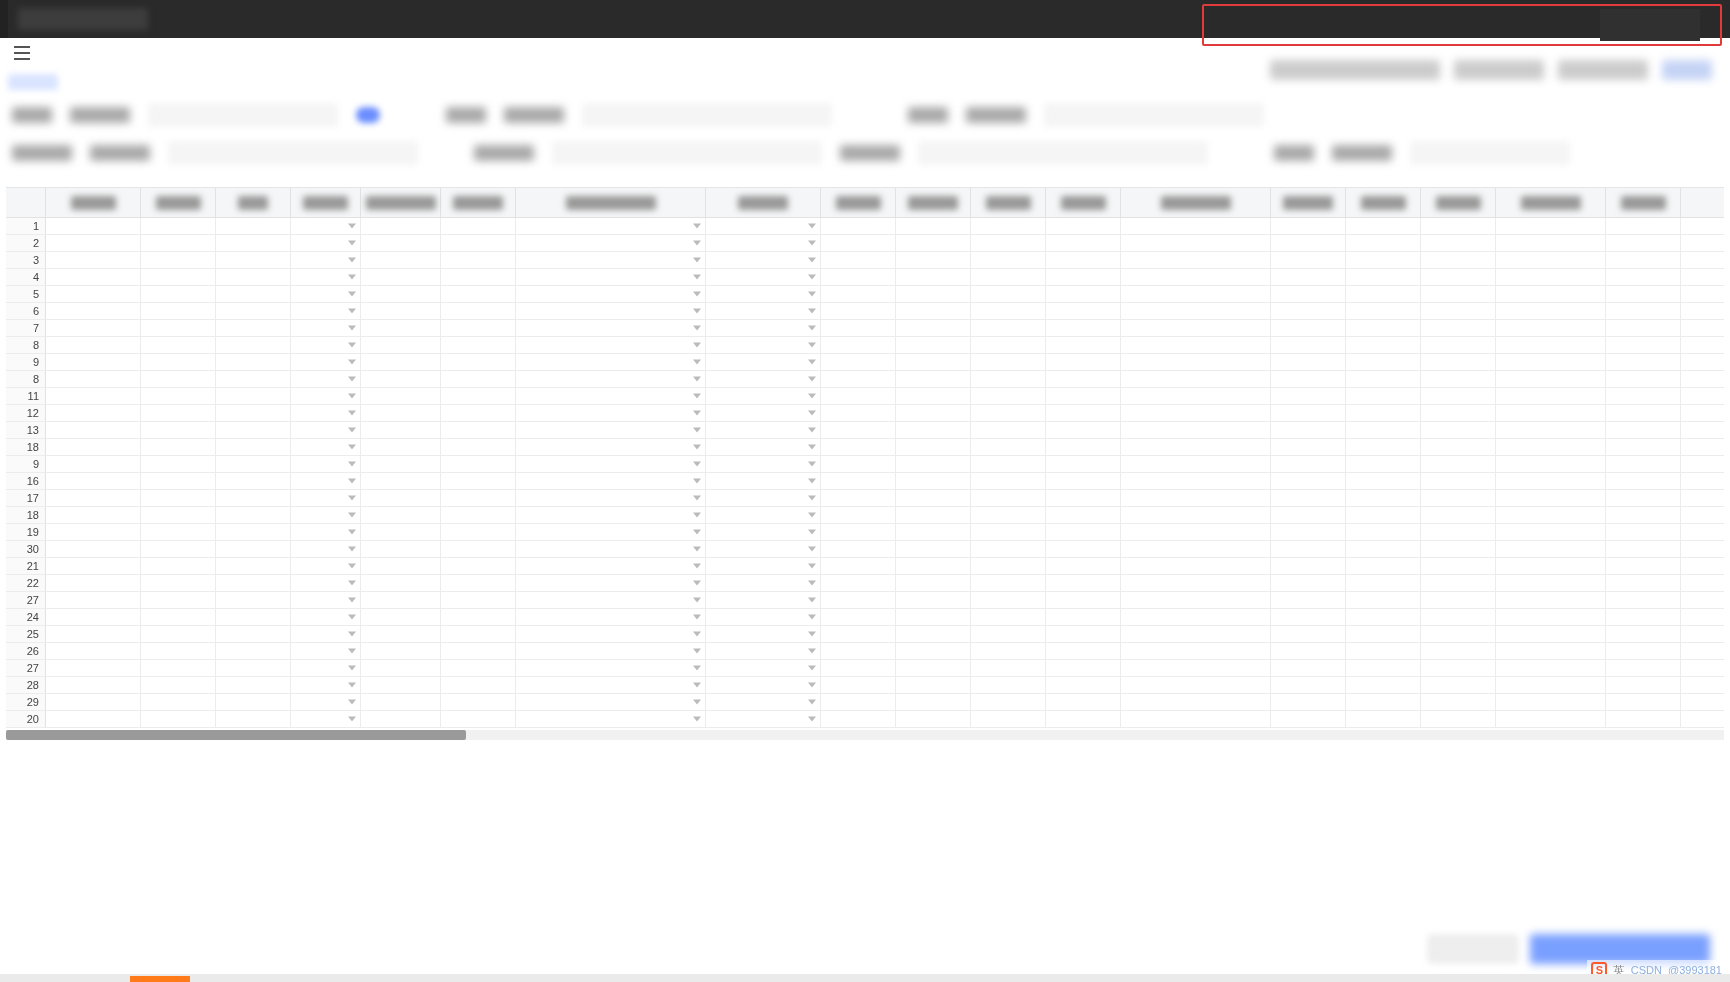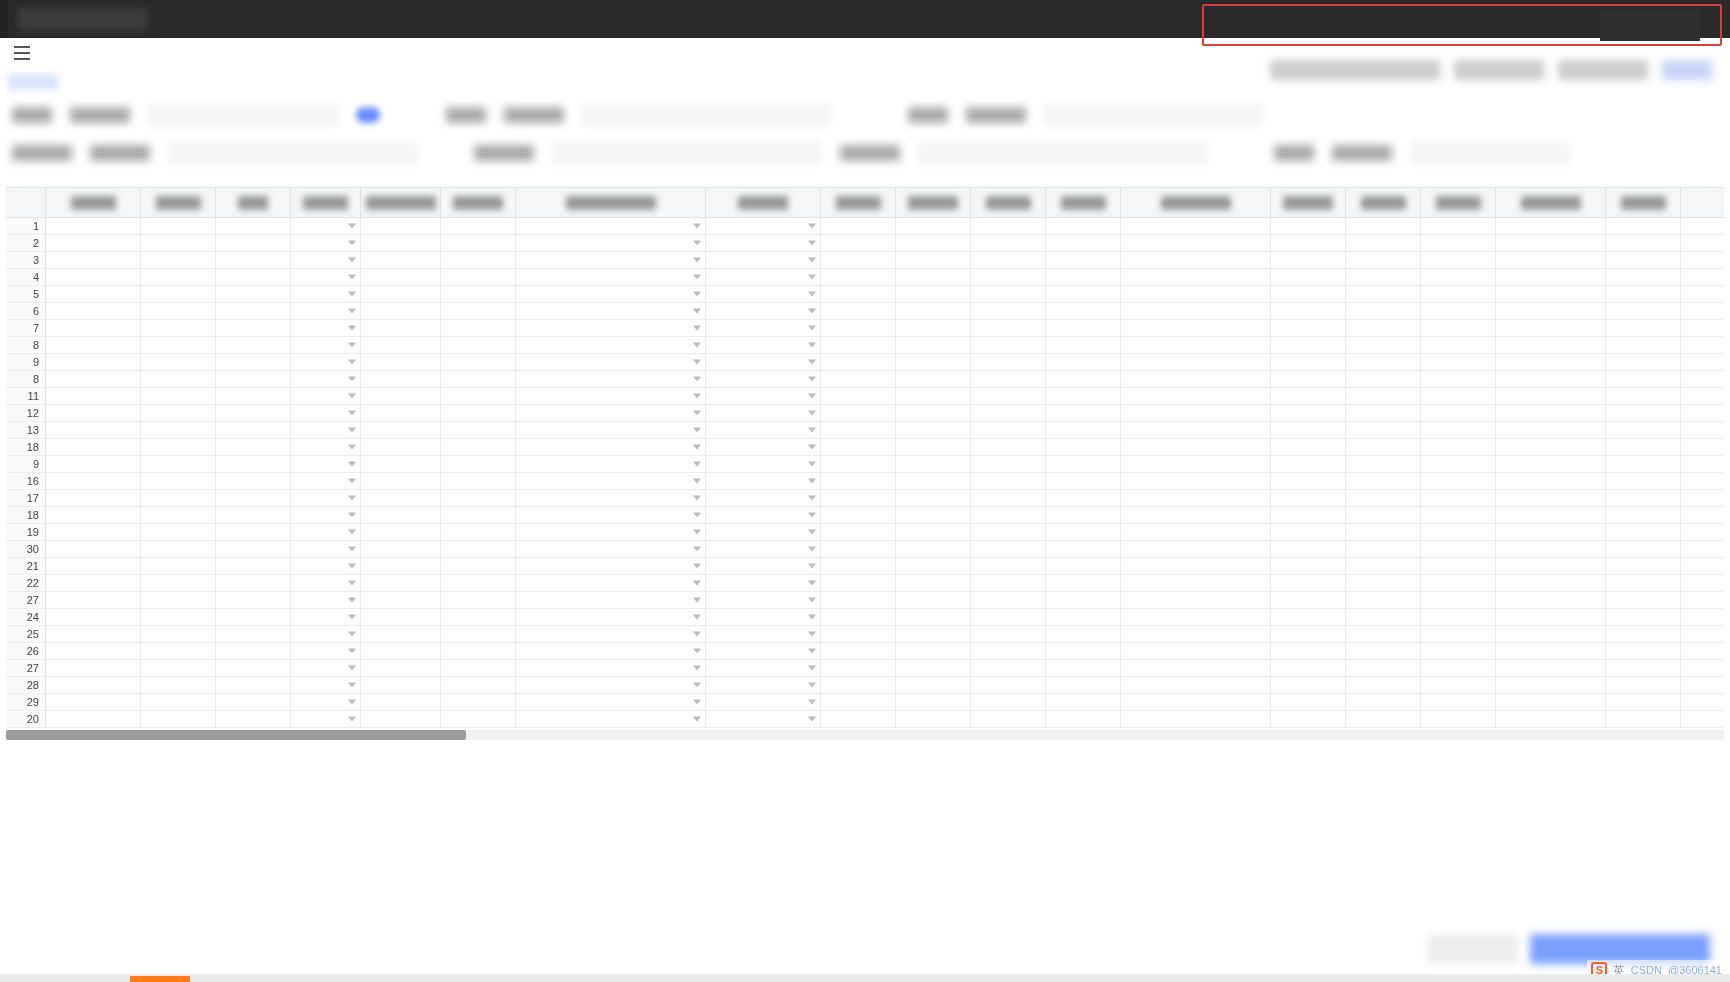--- a/index.html
+++ b/index.html
@@ -1021,18 +1021,18 @@
 
 <div class="floaters">
   <div class="pager-blur"></div>
   <div class="bluebtn-blur"></div>
 </div>
 
 <div class="ime-overlay">
   <div class="sogou">S</div>
   <span class="ime-text">英</span>
   <span class="ime-faded">CSDN</span>
-  <span class="ime-faded">@3606141</span>
+  <span class="ime-faded">@3993181</span>
 </div>
 
 <div class="bottombar">
   <div class="accent"></div>
 </div>
 
 </body></html>

